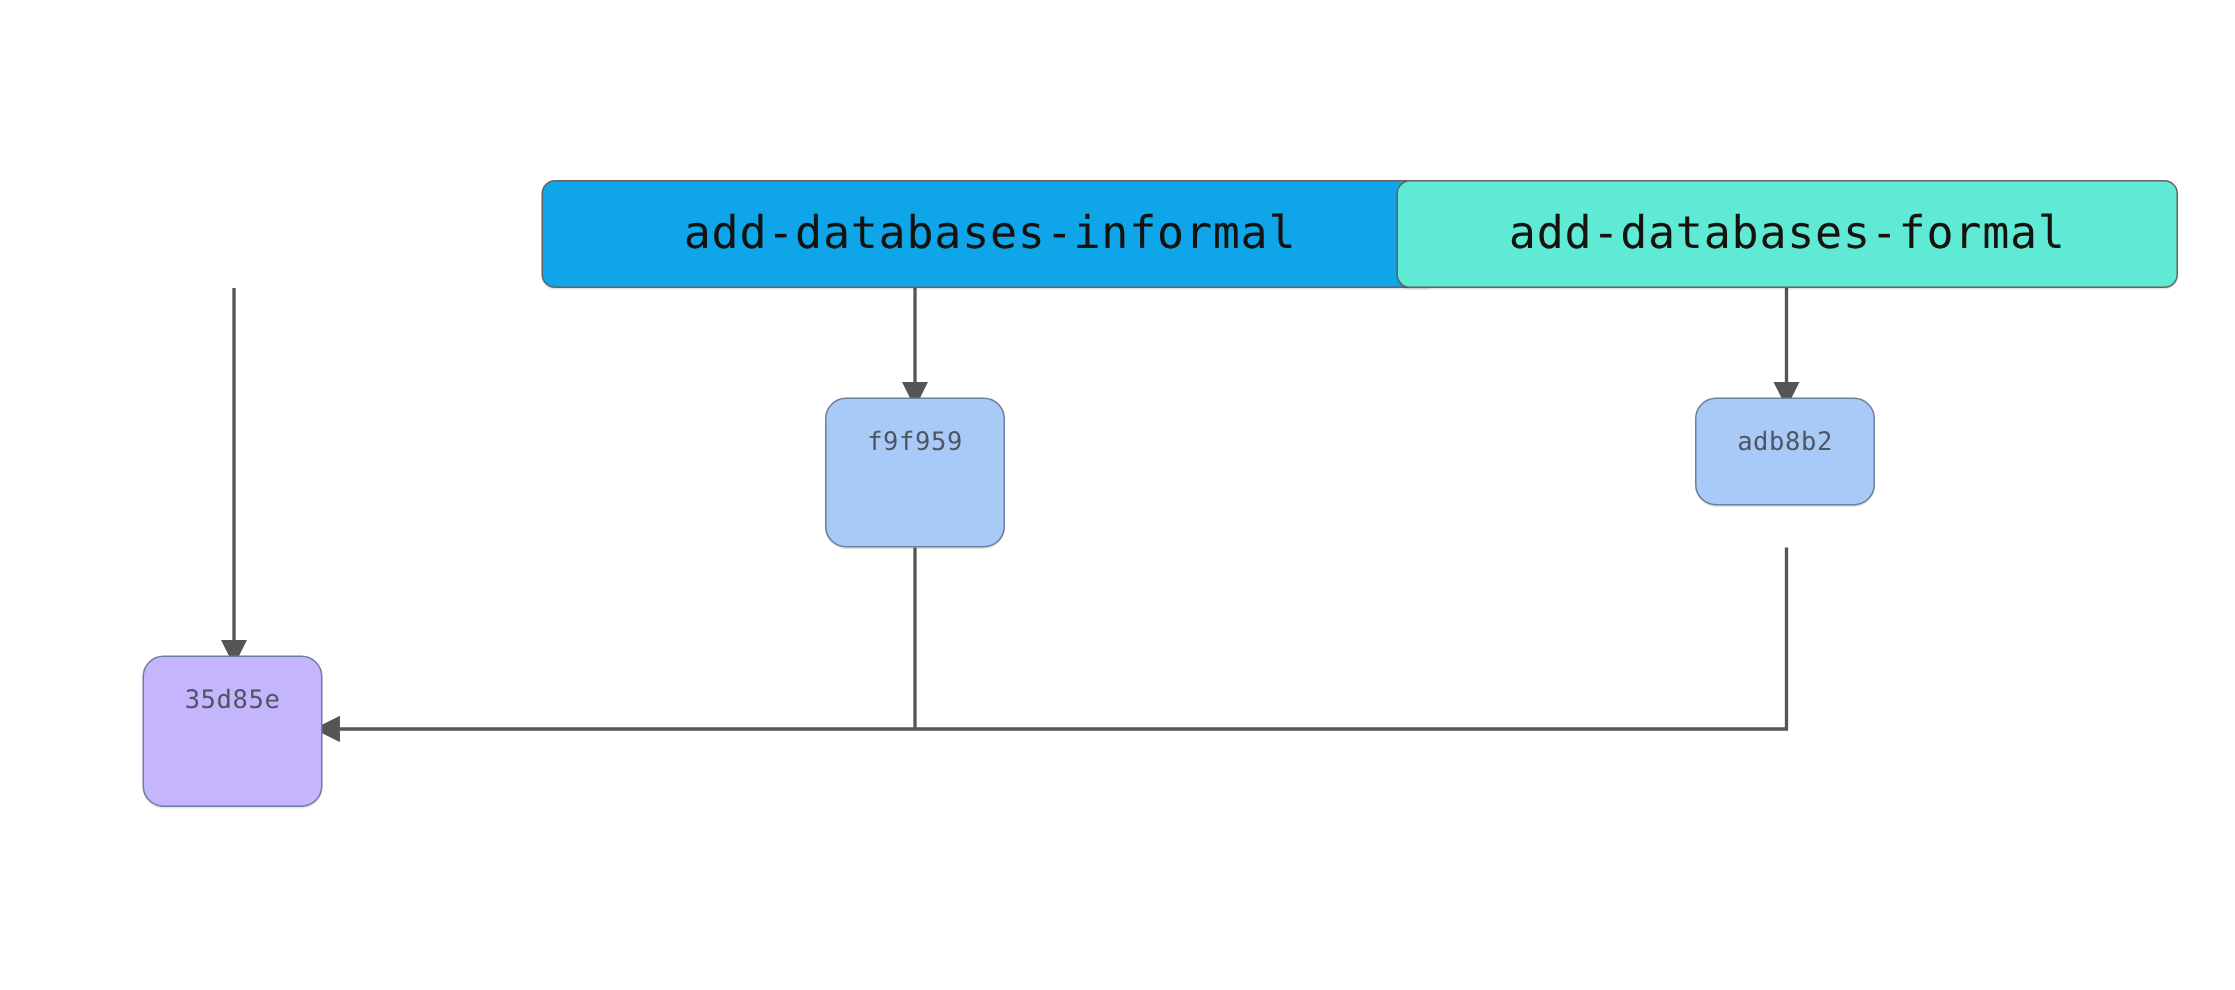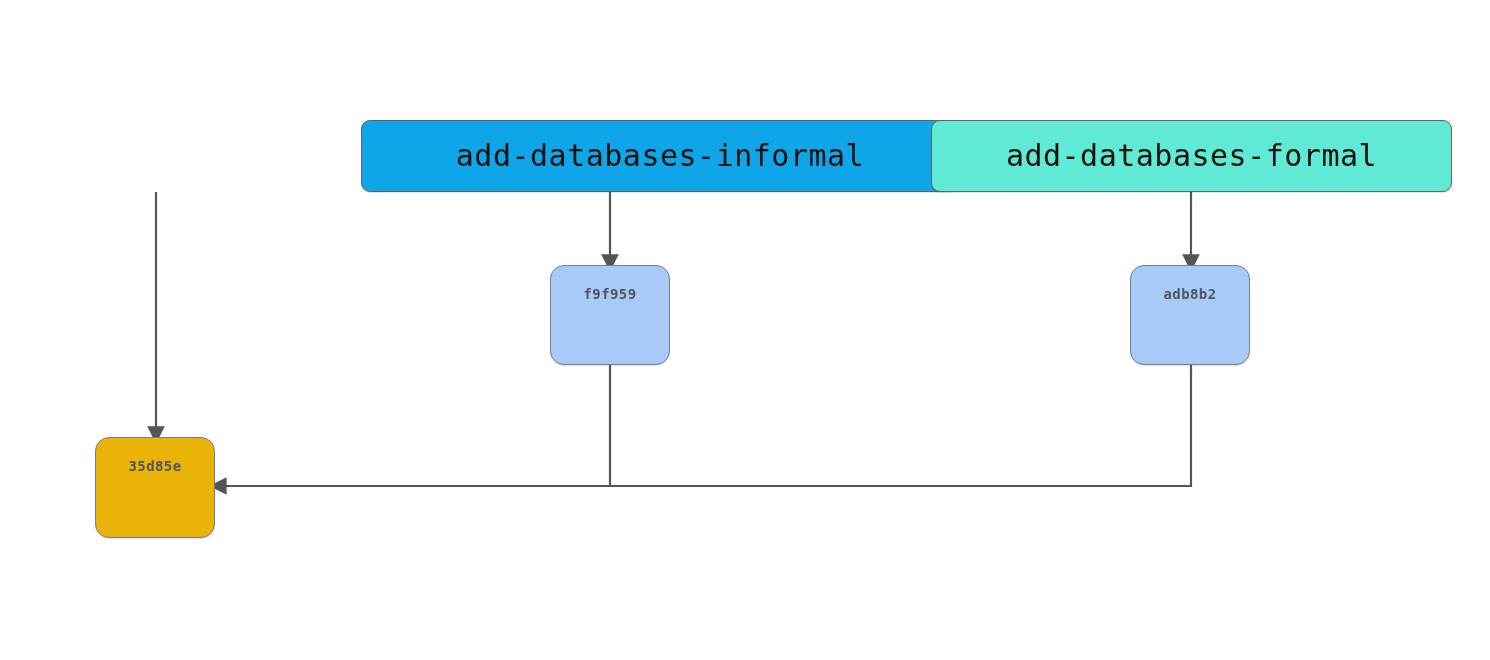--- a/index.html
+++ b/index.html
@@ -53,22 +53,22 @@
   }
   .node-commit {
     background: #a9caf7;
     border: 1.6px solid #6b7f9e;
     border-radius: 14px;
     align-items: flex-start;
     box-shadow: 0 1px 0 rgba(0,0,0,0.10);
   }
   .node-commit .node-label {
     font-family: "DejaVu Sans Mono", monospace;
-    font-size: 14px;
-    font-weight: bold;
+    font-size: 17px;
+    font-weight: normal;
     color: #4d5560;
     letter-spacing: 0.4px;
     line-height: 1;
     white-space: nowrap;
     margin-top: 21px;
   }
 </style>
 </head>
 <body style="background: rgb(255, 255, 255);">
 
@@ -108,21 +108,21 @@
   </div>
 
   <div class="node node-branch" style="left: 931px; top: 120px; width: 521px; height: 72px; background: #5eead4; border-color: rgb(104, 97, 95);">
     <span class="node-label" style="color: rgb(22, 18, 15);">add-databases-formal</span>
   </div>
 
   <div class="node node-commit" style="left: 550px; top: 265px; width: 120px; height: 100px; background: rgb(169, 202, 247); border-color: rgb(107, 127, 158);">
     <span class="node-label" style="color: rgb(77, 85, 96);">f9f959</span>
   </div>
 
-  <div class="node node-commit" style="left: 1130px; top: 265px; width: 120px; height: 100px; background: rgb(169, 202, 247); border-color: rgb(107, 127, 158);">
+  <div class="node node-commit" style="left: 1130px; top: 265px; width: 120px; height: 72px; background: rgb(169, 202, 247); border-color: rgb(107, 127, 158);">
     <span class="node-label" style="color: rgb(77, 85, 96);">adb8b2</span>
   </div>
 
-  <div class="node node-commit" style="left: 95px; top: 437px; width: 120px; height: 101px; background: #eab308; border-color: rgb(107, 127, 158);">
+  <div class="node node-commit" style="left: 95px; top: 437px; width: 120px; height: 101px; background: #c4b5fd; border-color: rgb(107, 127, 158);">
     <span class="node-label" style="color: rgb(77, 85, 96);">35d85e</span>
   </div>
 
 </div>
 
 </body></html>

